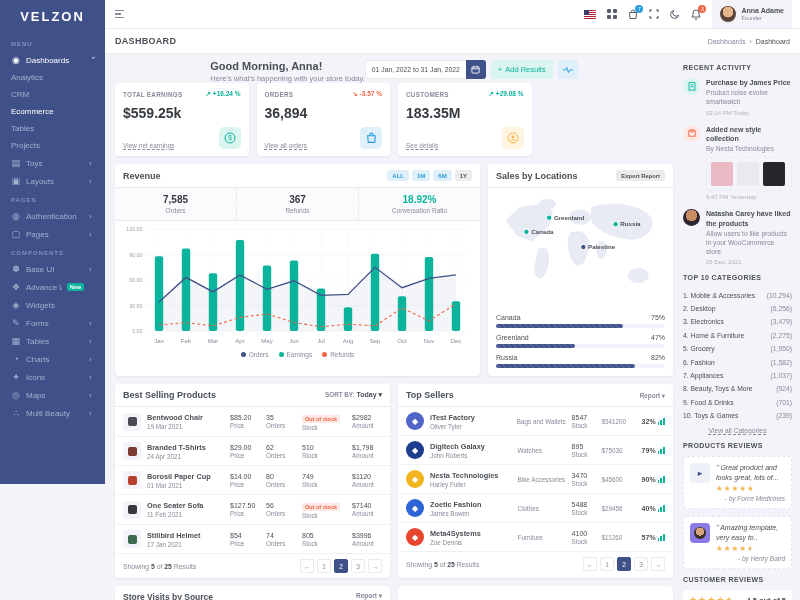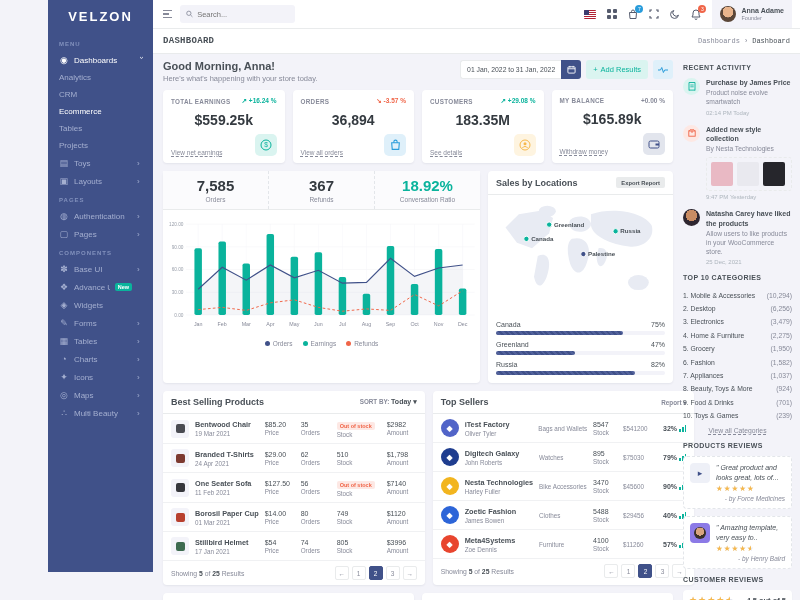--- a/index.html
+++ b/index.html
@@ -1,21 +1,21 @@
 <!DOCTYPE html>
 <html><head>
 <meta charset="utf-8">
 <style>
   * { margin:0; padding:0; box-sizing:border-box; }
   html,body { width:800px; height:600px; overflow:hidden; }
   body { font-family:"Liberation Sans", sans-serif; background:#f3f3f9; color:#495057; font-size:10px; }
   .app { display:flex; width:800px; height:600px; }
 
   
-  .sidebar { width:105px; min-width:105px; background:#405189; height:572px; overflow:hidden;margin-left:48px; }
+  .sidebar { width:105px; min-width:105px; background:#405189; height:484px; overflow:hidden; }
   .brand { color:#fff; font-weight:bold; font-size:13px; letter-spacing:2px; text-align:center; padding:9px 0 10px; }
   .nav-label { font-size:6px; letter-spacing:1px; color:#8291bd; padding:7px 11px 4px; font-weight:bold; }
   .nav-item { display:flex; align-items:center; gap:5px; padding:4px 8px 4px 11px; color:#a4afd0; font-size:8px; cursor:pointer; position:relative; }
   .nav-item[data-state="active"] { color:#fff; }
   .nav-ico { font-size:9px; width:10px; text-align:center; }
   .nav-ico:empty { display:none; }
   .nav-lbl { flex:1; white-space:nowrap; overflow:hidden; }
   .nav-chev { font-size:8px; width:8px; }
   .nav-chev[data-chev]::after { content:"›"; }
   .nav-chev[data-chev="down"] { transform:rotate(90deg); }
@@ -34,43 +34,43 @@
   .flag { width:12px; height:9px; border-radius:1px; background:linear-gradient(#b22234 0 0); background:repeating-linear-gradient(180deg,#b22234 0 1px,#fff 1px 2px); position:relative; overflow:hidden; }
   .flag::after { content:""; position:absolute; left:0; top:0; width:5px; height:5px; background:#3c3b6e; }
   .badge-dot { position:absolute; top:-4px; right:-5px; min-width:8px; height:8px; border-radius:4px; color:#fff; font-size:5px; display:flex; align-items:center; justify-content:center; padding:0 1px; }
   .badge-info { background:#299cdb; }
   .badge-danger { background:#f06548; }
   .userchip { display:flex; align-items:center; gap:5px; background:#f3f3f9; height:28px; padding:0 8px; cursor:pointer; }
   .avatar { width:16px; height:16px; border-radius:50%; background:radial-gradient(circle at 50% 38%, #e8b48c 0 42%, #5a4638 43%); }
   .uname { font-size:7px; font-weight:bold; color:#495057; line-height:1.2; }
   .urole { font-size:5.5px; color:#878a99; }
 
-  .pagebar { background:#fff; height:22px; border-top:1px solid #e9ebec; border-bottom:1px solid #e9ebec; display:flex; align-items:center; justify-content:space-between; padding:12px 10px;font-family:Liberation Mono, monospace; }
+  .pagebar { background:#fff; height:22px; border-top:1px solid #e9ebec; border-bottom:1px solid #e9ebec; display:flex; align-items:center; justify-content:space-between; padding:12px 10px; }
   .ptitle { font-size:9px; font-weight:bold; letter-spacing:.3px; color:#495057; }
   .crumbs { font-size:7px; color:#878a99; display:flex; gap:4px; align-items:center; }
   .crumbs .cur { color:#495057; }
 
   .content { flex:1; display:flex; gap:10px; padding:6px 0 0 10px; min-height:0; }
   .leftcol { flex:1; min-width:0; }
   .rail { width:117px; min-width:117px; padding-right:8px; }
 
   
-  .greet-row { display:flex; justify-content:space-between; align-items:flex-start; margin-bottom:7px; }
+  .greet-row { display:flex; justify-content:center; align-items:flex-start; }
   .greet-t { font-size:11px; font-weight:bold; color:#495057; }
   .greet-s { font-size:7.5px; color:#878a99; margin-top:2px; }
   .tools { display:flex; gap:5px; align-items:center; }
   .dategroup { display:flex; }
   .dateinput { background:#fff; border:1px solid #e9ebec; border-right:0; border-radius:3px 0 0 3px; font-size:6.8px; color:#495057; padding:0 6px; height:19px; display:flex; align-items:center; white-space:nowrap; }
   .datebtn { background:#405189; border-radius:0 3px 3px 0; width:20px; height:19px; display:flex; align-items:center; justify-content:center; cursor:pointer; }
   .btn-soft-success { background:#daf4f0; color:#0ab39c; border:0; border-radius:3px; height:19px; font-size:7.5px; padding:0 7px; display:flex; align-items:center; gap:3px; cursor:pointer; font-family:inherit; }
   .btn-soft-info { background:#dff0fa; color:#299cdb; border:0; border-radius:3px; height:19px; width:20px; display:flex; align-items:center; justify-content:center; cursor:pointer; }
 
   
   .stats { display:grid; grid-template-columns:repeat(4,1fr); gap:8px; margin-bottom:8px; }
-  .scard { background:#fff; border-radius:4px; padding:7px 8px; box-shadow:0 1px 2px rgba(56,65,74,.08);text-align:center; }
+  .scard { background:#fff; border-radius:4px; padding:7px 8px; box-shadow:0 1px 2px rgba(56,65,74,.08); }
   .scard-top { display:flex; justify-content:space-between; align-items:center; }
   .slabel { font-size:6.3px; font-weight:bold; color:#878a99; letter-spacing:.3px; }
   .sdelta { font-size:6.5px; font-weight:bold; }
   .up { color:#0ab39c; } .down { color:#f06548; } .flat { color:#878a99; }
   .sval { font-size:14px; font-weight:bold; color:#343a40; margin:7px 0 6px; }
   .scard-bot { display:flex; justify-content:space-between; align-items:flex-end; }
   .slink { font-size:6.5px; color:#878a99; text-decoration:underline; text-decoration-style:dashed; cursor:pointer; }
   .sicobox { width:22px; height:22px; border-radius:5px; display:flex; align-items:center; justify-content:center; }
   .soft-success { background:#daf4f0; color:#0ab39c; }
   .soft-info { background:#dff0fa; color:#299cdb; }
@@ -84,21 +84,21 @@
   .p-head { display:flex; align-items:center; justify-content:space-between; padding:6px 8px; border-bottom:1px solid #e9ebec; }
   .p-title { font-size:9px; font-weight:bold; color:#495057; }
 
   .rev-filters { display:flex; gap:3px; }
   .chip { font-size:6px; font-weight:bold; border:0; border-radius:2px; padding:2.5px 5px; cursor:pointer; font-family:inherit; background:#dff0fa; color:#299cdb; }
   .chip.active { background:#e9ebec; color:#495057; }
 
   .rev-stats { display:flex; border-bottom:1px solid #e9ebec; background:#fbfbfd; }
   .rev-stat { flex:1; text-align:center; padding:6px 2px; border-right:1px dashed #e3e6ea; }
   .rev-stat:last-child { border-right:0; }
-  .rev-v { font-size:15px; font-weight:bold; color:#343a40; }
+  .rev-v { font-size:10px; font-weight:bold; color:#343a40; }
   .rev-v.green { color:#0ab39c; }
   .rev-l { font-size:6.5px; color:#878a99; margin-top:2px; }
   .legend { display:flex; justify-content:center; gap:10px; padding:2px 0 6px; }
   .leg { display:flex; align-items:center; gap:3px; font-size:6.5px; color:#878a99; }
   .leg i { width:5px; height:5px; border-radius:50%; display:inline-block; }
 
   .map-wrap { padding:4px 6px 0; }
   .loc-rows { padding:2px 8px 8px; }
   .loc-row { margin-top:6px; }
   .loc-line { display:flex; justify-content:space-between; font-size:7px; color:#495057; margin-bottom:3px; }
@@ -312,27 +312,20 @@
   </aside>
 
   <div class="main">
 
     <header class="topbar">
       <span class="hamburger">
           <i></i>
           <i></i>
           <i></i>
         </span>
-      <div class="searchbox">
-        <svg width="8" height="8" viewBox="0 0 10 10">
-            <circle cx="4" cy="4" r="3" fill="none" stroke="#878a99" stroke-width="1.2"></circle>
-            <line x1="6.3" y1="6.3" x2="9" y2="9" stroke="#878a99" stroke-width="1.2"></line>
-          </svg>
-        <input placeholder="Search..." style="">
-      </div>
       <div class="top-icons">
         <span class="tico">
             <span class="flag"></span>
           </span>
         <span class="tico">
           <svg width="10" height="10" viewBox="0 0 10 10">
               <g fill="#555b6d">
                 <rect x="0" y="0" width="4" height="4" rx="1"></rect>
                 <rect x="6" y="0" width="4" height="4" rx="1"></rect>
                 <rect x="0" y="6" width="4" height="4" rx="1"></rect>
@@ -459,40 +452,33 @@
               <span class="slink">See details</span>
               <span class="sicobox soft-warning">
                 <svg width="12" height="12" viewBox="0 0 12 12">
                     <circle cx="6" cy="6" r="5" fill="none" stroke="#f7b84b" stroke-width="1"></circle>
                     <circle cx="6" cy="4.8" r="1.5" fill="#f7b84b"></circle>
                     <path d="M3.4 9a3 3 0 0 1 5.2 0" fill="none" stroke="#f7b84b" stroke-width="1"></path>
                   </svg>
               </span>
             </div>
           </div>
-          <div class="scard">
-            <div class="scard-top">
-              <span class="slabel">MY BALANCE</span>
-              <span class="sdelta flat"><span>+0.00 %</span></span>
-            </div>
-            <div class="sval">$165.89k</div>
-            <div class="scard-bot">
-              <span class="slink">Withdraw money</span>
-              <span class="sicobox soft-secondary">
-                <svg width="12" height="11" viewBox="0 0 12 11">
-                    <rect x="1" y="2" width="10" height="7" rx="1.5" fill="none" stroke="#405189" stroke-width="1"></rect>
-                    <rect x="7.5" y="4.5" width="3.5" height="2" fill="#405189"></rect>
-                  </svg>
-              </span>
-            </div>
-          </div>
         </div>
 
         <div class="charts-row">
           <div class="panel">
+            <div class="p-head">
+              <span class="p-title">Revenue</span>
+              <span class="rev-filters">
+                <button class="chip">ALL</button>
+                <button class="chip">1M</button>
+                <button class="chip">6M</button>
+                <button class="chip active">1Y</button>
+              </span>
+            </div>
             <div class="rev-stats">
               <div class="rev-stat">
                   <div class="rev-v">7,585</div>
                   <div class="rev-l">Orders</div>
                 </div>
               <div class="rev-stat">
                   <div class="rev-v">367</div>
                   <div class="rev-l">Refunds</div>
                 </div>
               <div class="rev-stat">
@@ -690,20 +676,47 @@
                     <div class="cl">Stock</div>
                   </span>
                   <span class="cell">
                     <div class="cv">$1,798</div>
                     <div class="cl">Amount</div>
                   </span>
                 </div>
 
                 <div class="trow">
                   <span class="thumb">
+                    <i style="background: rgb(184, 64, 46);"></i>
+                  </span>
+                  <span class="grow">
+                    <div class="pname">Borosil Paper Cup</div>
+                    <div class="pdate">01 Mar 2021</div>
+                  </span>
+                  <span class="cell">
+                    <div class="cv">$14.00</div>
+                    <div class="cl">Price</div>
+                  </span>
+                  <span class="cell">
+                    <div class="cv">80</div>
+                    <div class="cl">Orders</div>
+                  </span>
+                  <span class="cell" style="min-width:44px">
+                    <div class="cv">749</div>
+
+                    <div class="cl">Stock</div>
+                  </span>
+                  <span class="cell">
+                    <div class="cv">$1120</div>
+                    <div class="cl">Amount</div>
+                  </span>
+                </div>
+
+                <div class="trow">
+                  <span class="thumb">
                     <i style="background: rgb(54, 55, 60);"></i>
                   </span>
                   <span class="grow">
                     <div class="pname">One Seater Sofa</div>
                     <div class="pdate">11 Feb 2021</div>
                   </span>
                   <span class="cell">
                     <div class="cv">$127.50</div>
                     <div class="cl">Price</div>
                   </span>
@@ -711,47 +724,20 @@
                     <div class="cv">56</div>
                     <div class="cl">Orders</div>
                   </span>
                   <span class="cell" style="min-width:44px">
                     
                     <span class="oos">Out of stock</span>
                     <div class="cl">Stock</div>
                   </span>
                   <span class="cell">
                     <div class="cv">$7140</div>
-                    <div class="cl">Amount</div>
-                  </span>
-                </div>
-
-                <div class="trow">
-                  <span class="thumb">
-                    <i style="background: rgb(184, 64, 46);"></i>
-                  </span>
-                  <span class="grow">
-                    <div class="pname">Borosil Paper Cup</div>
-                    <div class="pdate">01 Mar 2021</div>
-                  </span>
-                  <span class="cell">
-                    <div class="cv">$14.00</div>
-                    <div class="cl">Price</div>
-                  </span>
-                  <span class="cell">
-                    <div class="cv">80</div>
-                    <div class="cl">Orders</div>
-                  </span>
-                  <span class="cell" style="min-width:44px">
-                    <div class="cv">749</div>
-
-                    <div class="cl">Stock</div>
-                  </span>
-                  <span class="cell">
-                    <div class="cv">$1120</div>
                     <div class="cl">Amount</div>
                   </span>
                 </div>
 
                 <div class="trow">
                   <span class="thumb">
                     <i style="background: rgb(62, 107, 80);"></i>
                   </span>
                   <span class="grow">
                     <div class="pname">Stillbird Helmet</div>

